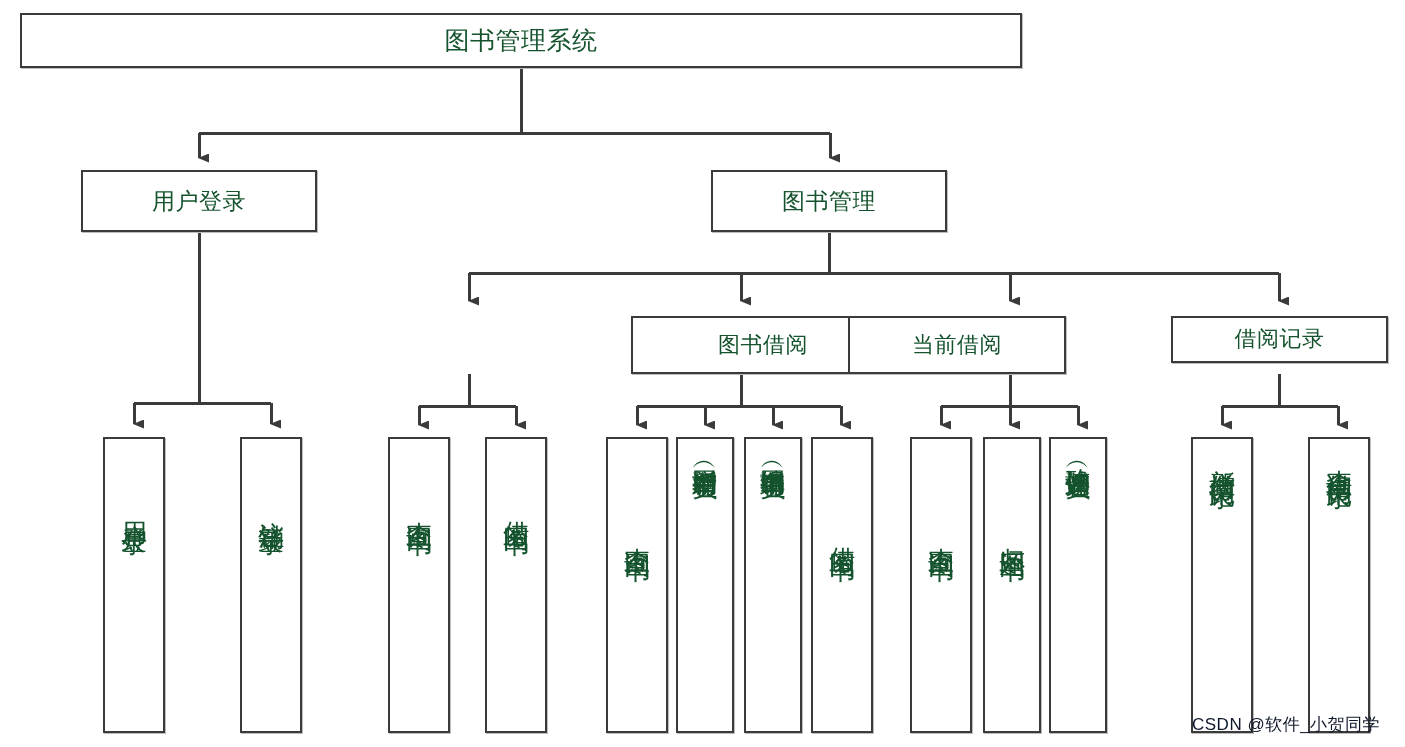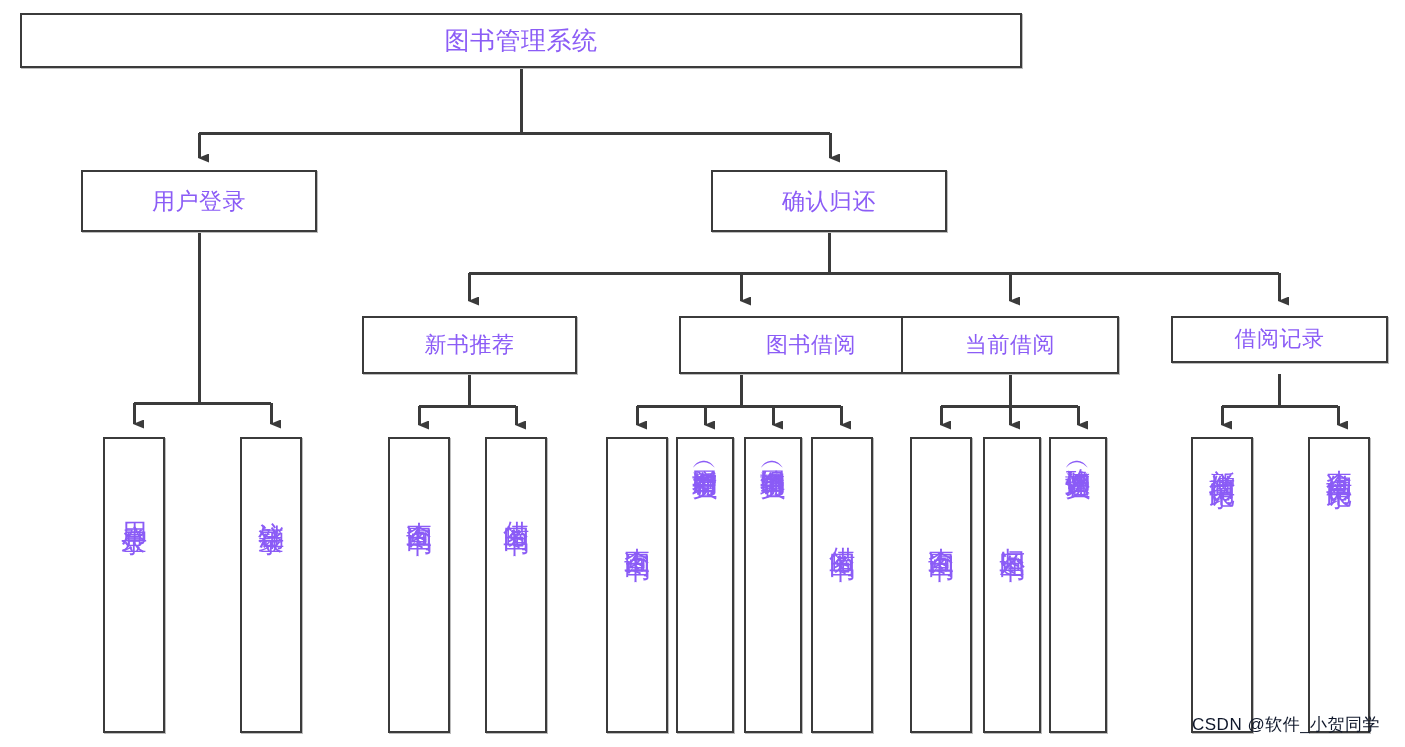--- a/index.html
+++ b/index.html
@@ -23,21 +23,21 @@
   }
   .node{
     position:absolute;
     box-sizing:border-box;
     background:#ffffff;
     border:2px solid #3b3b3b;
     box-shadow:1px 1px 0 0 #bdbdbd;
     display:flex;
     align-items:center;
     justify-content:center;
-    color:#8b5cf6;
+    color:#14532d;
     z-index:2;
   }
   .node .lbl{
     display:block;
     line-height:1.22;
     letter-spacing:0.5px;
     white-space:nowrap;
   }
   
   .node.root .lbl{ font-size:25px; }
@@ -128,30 +128,27 @@
   </svg>
 
   <div class="node root" style="left:20px;top:13px;width:1002px;height:55px;">
     <span class="lbl">图书管理系统</span>
   </div>
 
   <div class="node l2" style="left:81px;top:170px;width:236px;height:62px;">
     <span class="lbl">用户登录</span>
   </div>
   <div class="node l2" style="left:711px;top:170px;width:236px;height:62px;">
-    <span class="lbl">确认归还</span>
+    <span class="lbl">图书管理</span>
   </div>
 
-  <div class="node l3" style="left:362px;top:316px;width:215px;height:58px;">
-    <span class="lbl">新书推荐</span>
-  </div>
-  <div class="node l3" style="left:631px;top:316px;width:264px;height:58px;margin-left:48px;">
+  <div class="node l3" style="left:631px;top:316px;width:264px;height:58px;">
     <span class="lbl">图书借阅</span>
   </div>
-  <div class="node l3" style="left:901px;top:316px;width:218px;height:58px;">
+  <div class="node l3" style="left:848px;top:316px;width:218px;height:58px;">
     <span class="lbl">当前借阅</span>
   </div>
   <div class="node l3" style="left:1171px;top:316px;width:217px;height:47px;">
     <span class="lbl">借阅记录</span>
   </div>
 
   <div class="node leaf mid" style="left:103px;top:437px;width:62px;height:296px;">
     <span class="lbl">用户登录</span>
   </div>
   <div class="node leaf mid" style="left:240px;top:437px;width:62px;height:296px;">

